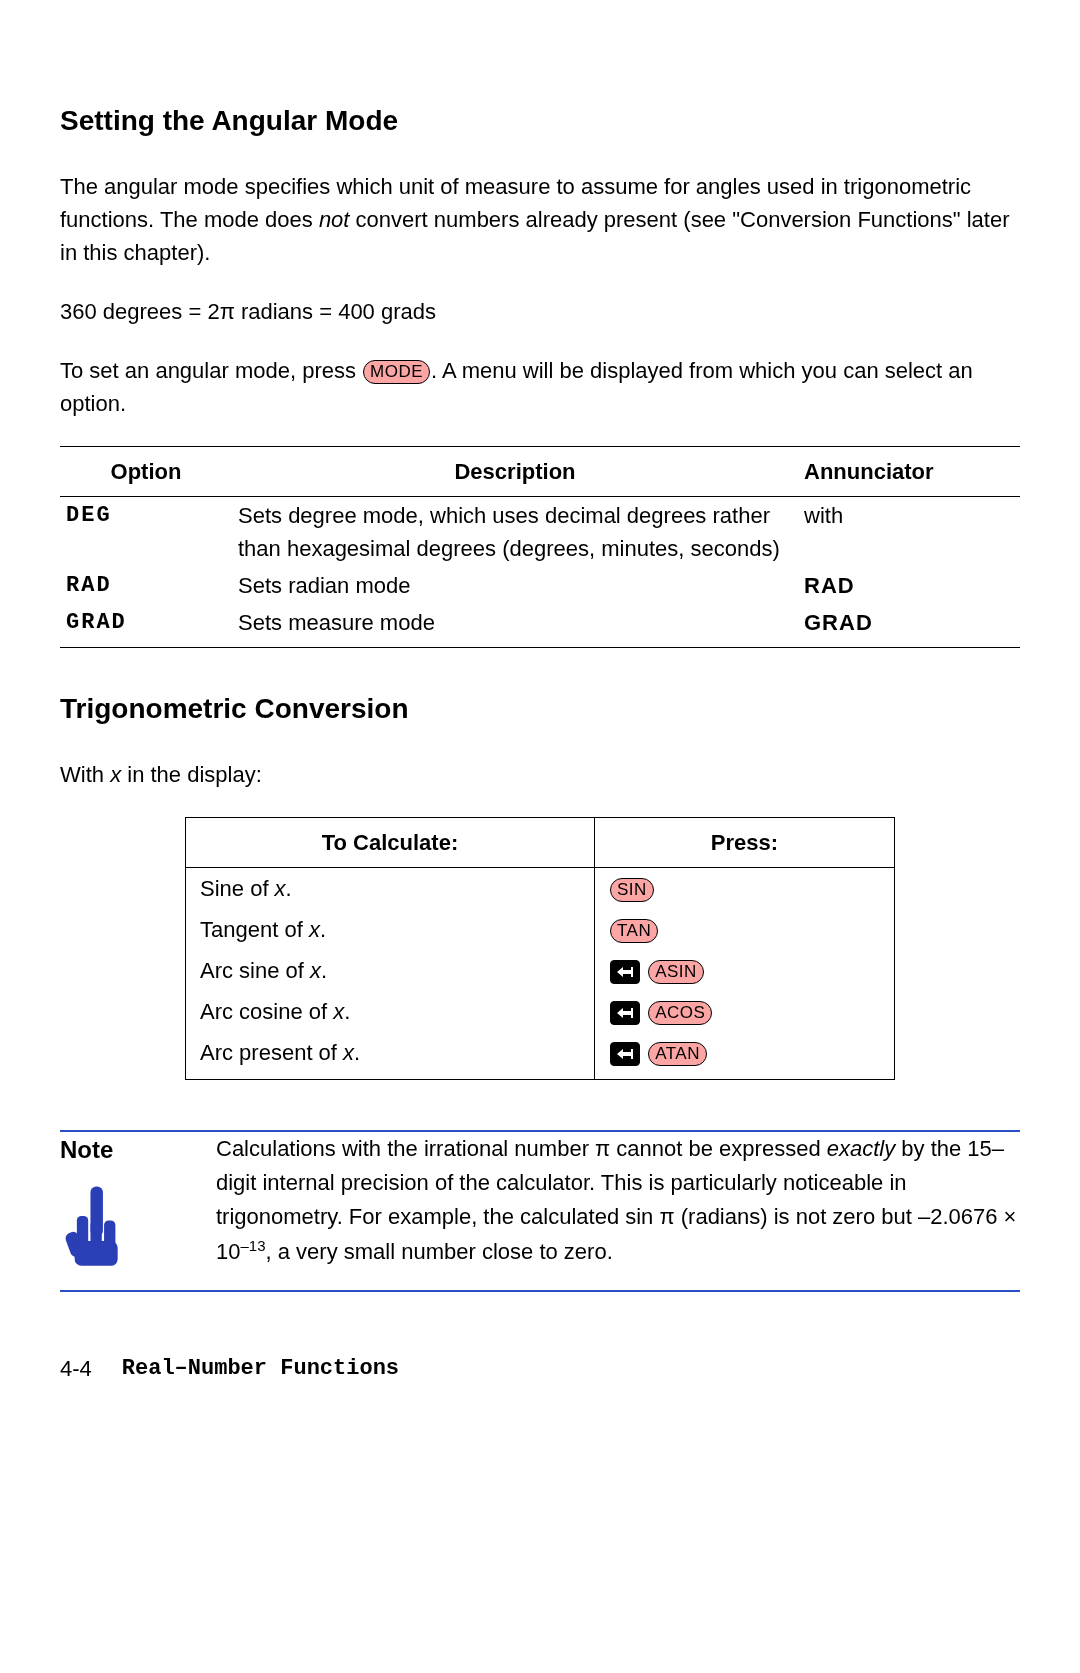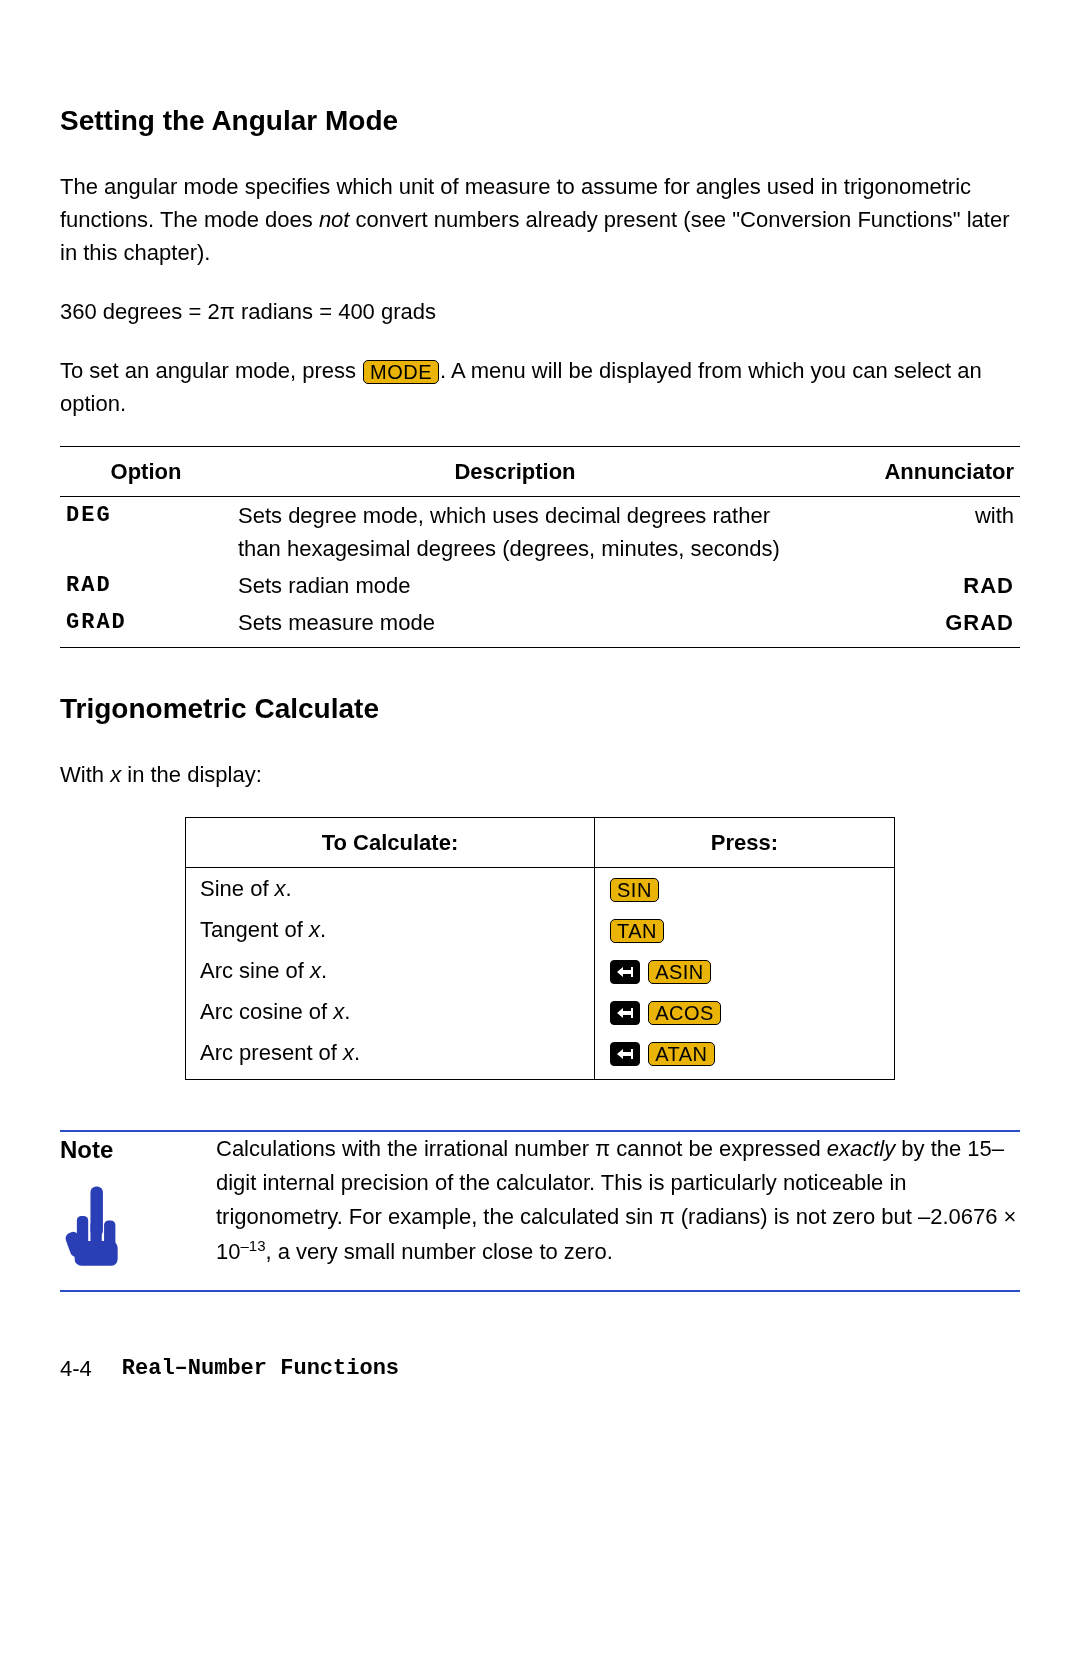--- a/index.html
+++ b/index.html
@@ -15,30 +15,30 @@
   h2 {
     font-size: 28px;
     font-weight: bold;
     margin: 0 0 28px 0;
   }
   p { margin: 0 0 26px 0; }
   .ital { font-style: italic; }
   .keycap {
     display: inline-block;
     border: 1.5px solid #000;
-    border-radius: 5px;
+    border-radius: 12px;
     padding: 0 6px;
     font-family: Arial, sans-serif;
-    font-size: 20px;
+    font-size: 17px;
     font-stretch: condensed;
     line-height: 22px;
     letter-spacing: 0.5px;
     vertical-align: middle;
     margin: 0 1px;
-    background: #eab308;
+    background: #fca5a5;
   }
   .shiftkey {
     display: inline-block;
     border: 1.5px solid #000;
     border-radius: 4px;
     background: #000;
     width: 28px;
     height: 22px;
     vertical-align: middle;
     margin: 0 1px;
@@ -64,21 +64,21 @@
     font-weight: bold;
     text-align: center;
   }
   table.modes td {
     padding: 2px 6px;
     vertical-align: top;
     font-size: 22px;
   }
   table.modes tr.lastrow td { border-bottom: 1.5px solid #000; padding-bottom:8px; }
   table.modes .col1 { width: 160px; }
-  table.modes .col3 { width: 210px; text-align: right; }
+  table.modes .col3 { width: 210px; text-align: left; }
   .annun { font-weight: bold; font-family: Arial, sans-serif; letter-spacing:1px; }
 
   table.trig {
     border-collapse: collapse;
     margin: 12px auto 24px auto;
     width: 710px;
   }
   table.trig th {
     border: 1.5px solid #000;
     padding: 8px 14px;
@@ -153,21 +153,21 @@
         <td class="col3"><span class="annun">RAD</span></td>
       </tr>
       <tr class="lastrow">
         <td class="col1 lcdfont">GRAD</td>
         <td>Sets measure mode</td>
         <td class="col3"><span class="annun">GRAD</span></td>
       </tr>
     </tbody>
 </table>
 
-<h2>Trigonometric Calculate</h2>
+<h2>Trigonometric Conversion</h2>
 
 <p>
   <span>With </span><span class="ital">x</span><span> in the display:</span>
 </p>
 
 <table class="trig">
   <thead>
     <tr>
       <th class="tc1">To Calculate:</th>
       <th>Press:</th>

